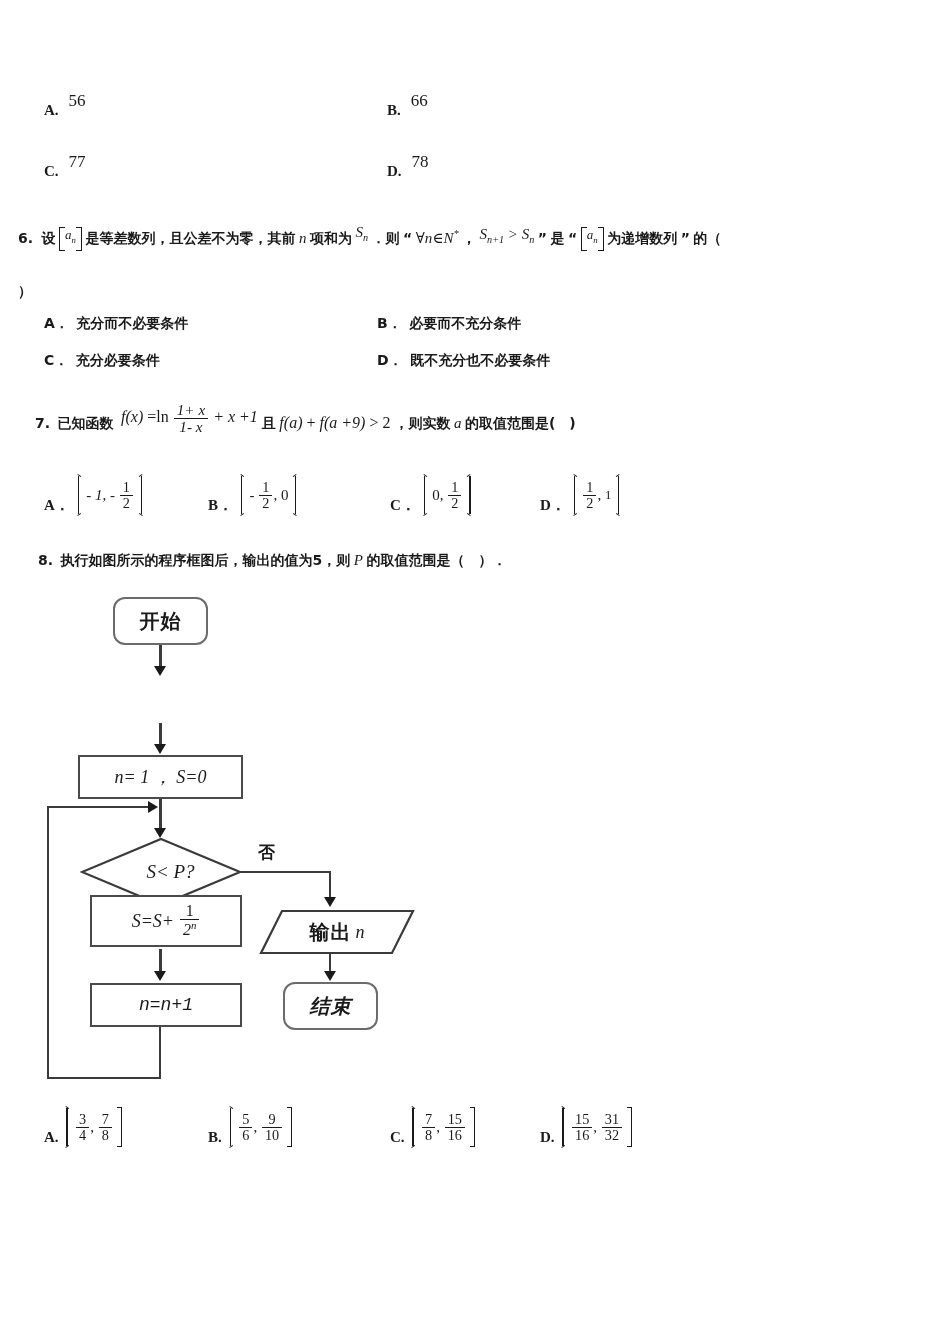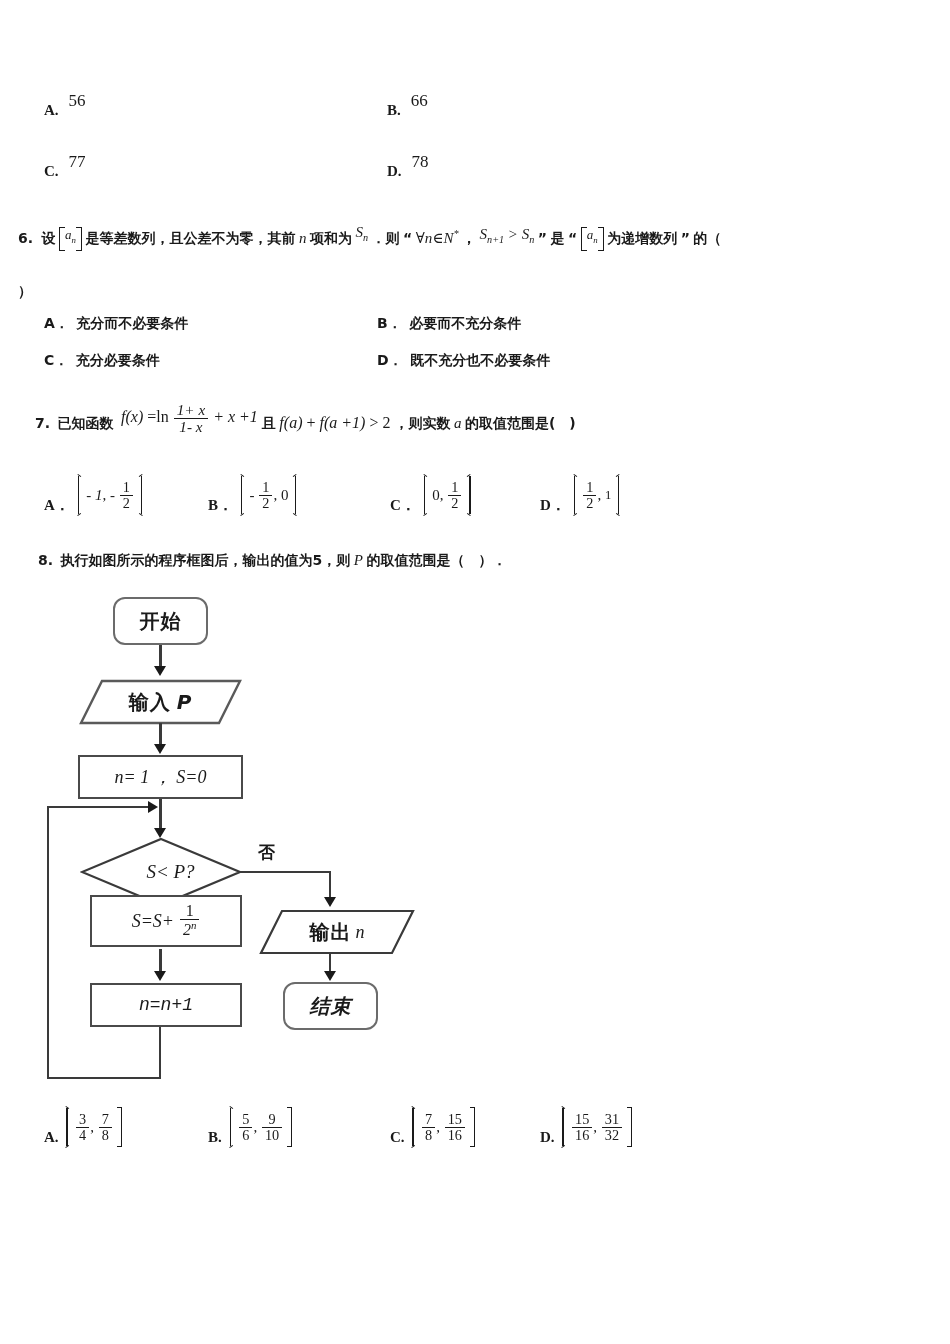--- a/index.html
+++ b/index.html
@@ -206,21 +206,21 @@
       <span class="frac" style="font-style:italic;">
         <span class="num">1+ x</span>
         <span class="den">1- x</span>
       </span>
       <span>+ x +1</span>
     </span>
     <span class="cn">且</span>
     <span class="mi" style="font-size:16px;">
       <span>f</span><span>(a)</span>
       <span style="font-style:normal;">+</span>
-      <span>f</span><span>(a +1)</span>
+      <span>f</span><span>(a +9)</span>
       <span style="font-style:normal;">&gt; 2</span>
     </span>
     <span class="cn">，则实数</span>
     <span class="mi" style="font-size:15px;">a</span>
     <span class="cn">的取值范围是(　)</span>
   </div>
 
   <div class="abs" style="left:44px; top:473px; font-size:15px;">
     <span class="opt-letter" style="position:relative; top:12px;">A．</span>
     <span class="bigdelim dl-paren"><i class="v"></i><i class="t"></i><i class="b"></i></span>
@@ -276,29 +276,20 @@
 
   <div id="flowchart">
 
     <div class="fc-shape fc-term" style="left:113px; top:22px; width:95px; height:48px;">
       <span class="fc-text">开始</span>
     </div>
 
     <div class="fc-line" style="left:159px; top:70px; width:2.5px; height:23px;"></div>
     <div class="fc-arrow" style="left:154px; top:91px;"></div>
 
-    <div style="position:absolute; left:78px; top:103px; width:165px; height:48px;">
-      <svg width="165" height="48" viewBox="0 0 165 48">
-        <polygon points="24,3 162,3 141,45 3,45" fill="#ffffff" stroke="#5a5a5a" stroke-width="2.4"></polygon>
-      </svg>
-      <div style="position:absolute; left:0; top:0; width:165px; height:48px; display:flex; align-items:center; justify-content:center;">
-        <span class="fc-text">输入</span>
-        <span class="fc-text mi" style="margin-left:6px;">P</span>
-      </div>
-    </div>
 
     <div class="fc-line" style="left:159px; top:148px; width:2.5px; height:23px;"></div>
     <div class="fc-arrow" style="left:154px; top:169px;"></div>
 
     <div class="fc-shape fc-rect" style="left:78px; top:180px; width:165px; height:44px;">
       <span class="fc-math mi" style="font-size:18px;">n= 1 ，  S=0</span>
     </div>
 
     <div class="fc-line" style="left:159px; top:224px; width:2.5px; height:35px;"></div>
     <div class="fc-arrow" style="left:154px; top:253px;"></div>

